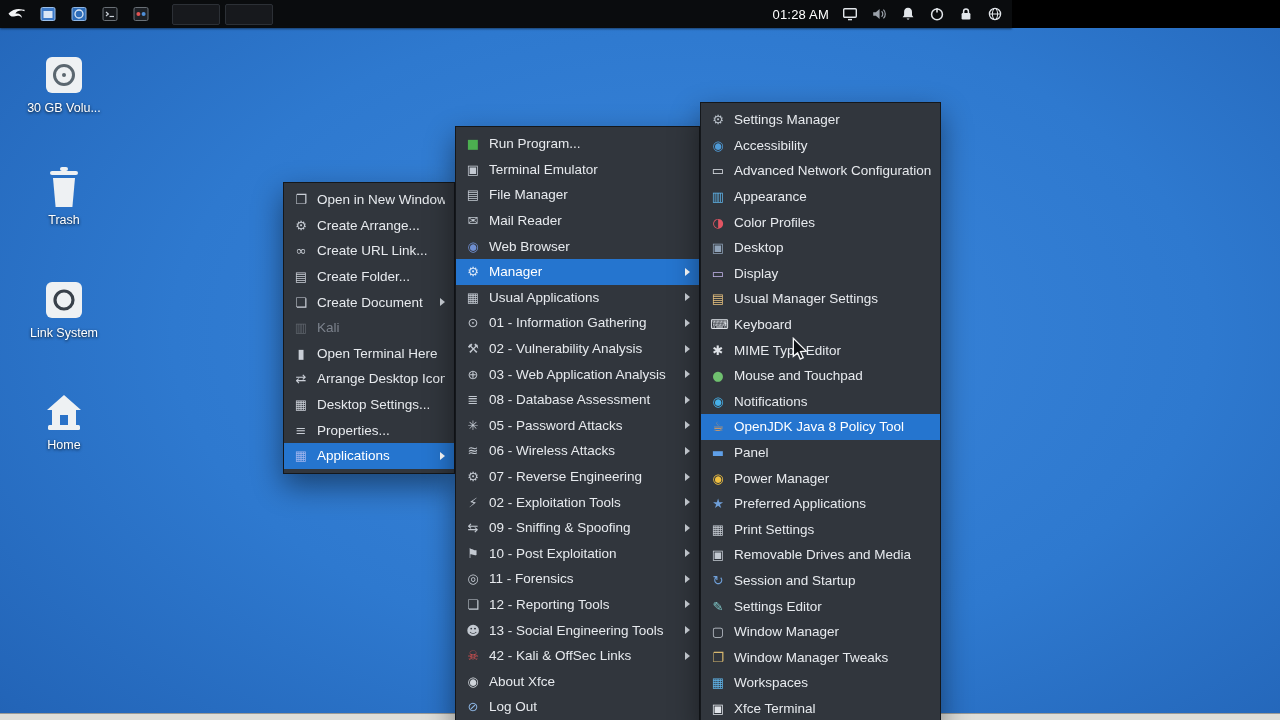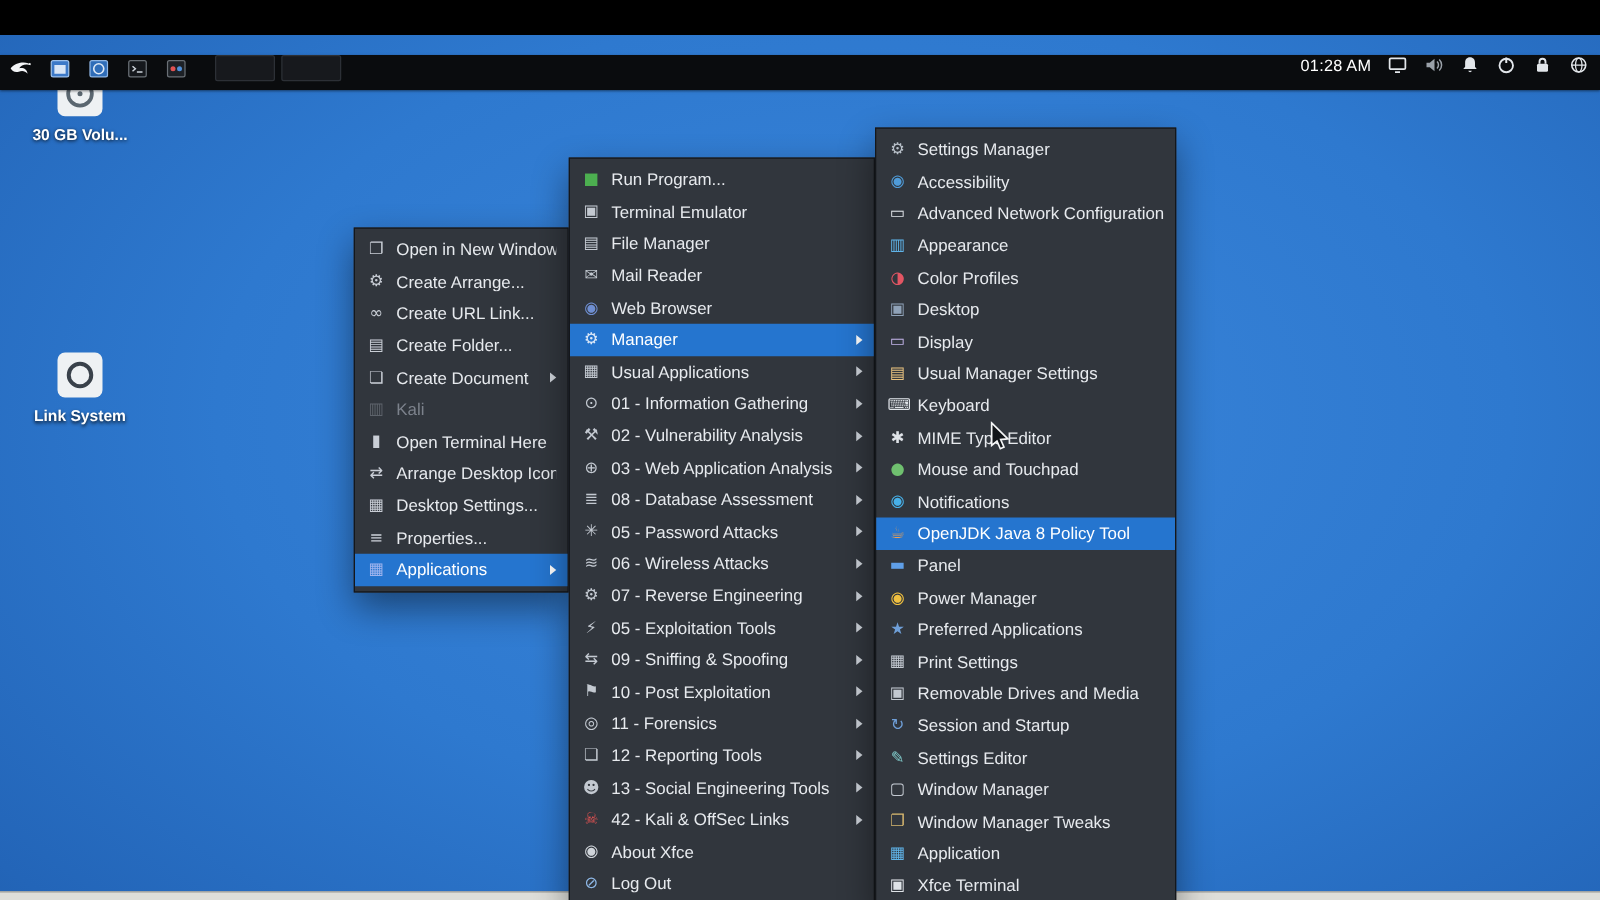--- a/index.html
+++ b/index.html
@@ -5,39 +5,37 @@
   html,body{margin:0;padding:0;}
   body{
     width:1280px;height:720px;overflow:hidden;position:relative;
     background:#000;font-family:"Liberation Sans","DejaVu Sans",sans-serif;
     -webkit-font-smoothing:antialiased;
   }
   .screen{position:absolute;inset:0;}
 
   
   .panel{
-    position:absolute;top:0;left:0;width:1280px;height:28px;
-    background:var(--panelbg,#0a0c0e);display:flex;align-items:flex-start;z-index:20;
+    position:absolute;top:0;left:0;width:1012px;height:28px;
+    background:var(--panelbg,#0a0c0e);display:flex;align-items:center;z-index:20;
     box-shadow:0 1px 2px rgba(0,0,0,.5);
-    margin-top:44px;
   }
   .panel-left{display:flex;align-items:center;gap:11px;padding-left:7px;}
   .p-launcher{display:inline-flex;width:20px;height:20px;align-items:center;justify-content:center;}
   .ws-group{display:flex;margin-left:10px;gap:5px;}
   .ws{width:46px;height:19px;background:#17191d;border:1px solid #2c3036;border-radius:2px;}
   .panel-right{margin-left:auto;display:flex;align-items:center;gap:13px;padding-right:9px;}
   .clock{color:#ffffff;font-size:13px;letter-spacing:.2px;}
   .tray{display:inline-flex;width:16px;height:16px;align-items:center;justify-content:center;}
 
   
   .desktop{
     position:absolute;left:0;top:28px;width:1280px;height:692px;z-index:1;
     background:radial-gradient(1150px 720px at 54% 44%,
       #3a85da 0%, var(--deskblue,#2e79cf) 45%, #2365b8 78%, #1c579f 100%);
-    font-weight:bold;
   }
   .dicon{position:absolute;left:20px;width:88px;display:flex;flex-direction:column;align-items:center;gap:3px;}
   .dicon-img{display:flex;align-items:center;justify-content:center;height:46px;}
   .dicon-label{color:#fff;font-size:12.5px;text-shadow:0 1px 3px rgba(0,0,0,.85);white-space:nowrap;}
 
   
   .bottom-strip{position:absolute;left:0;bottom:0;width:1280px;height:6px;background:#deded9;border-top:1px solid #9a9a96;z-index:2;}
 
   
   .menu{
@@ -155,31 +153,51 @@
       <span class="dicon-img">
         <svg width="44" height="44" viewBox="0 0 44 44">
             <rect x="4" y="4" width="36" height="36" rx="6" fill="#eef1f3"></rect>
             <circle cx="22" cy="22" r="9.5" fill="none" stroke="#5b6770" stroke-width="3"></circle>
             <circle cx="22" cy="22" r="2" fill="#5b6770"></circle>
           </svg>
       </span>
       <span class="dicon-label">30 GB Volu...</span>
     </div>
 
+    <div class="dicon" style="top:136px">
+      <span class="dicon-img">
+        <svg width="40" height="44" viewBox="0 0 40 44">
+            <rect x="16" y="2" width="8" height="4" rx="2" fill="#eef1f3"></rect>
+            <rect x="6" y="6" width="28" height="4" rx="2" fill="#eef1f3"></rect>
+            <path d="M9 13h22l-2.6 29H11.6z" fill="#eef1f3"></path>
+          </svg>
+      </span>
+      <span class="dicon-label">Trash</span>
+    </div>
 
     <div class="dicon" style="top:249px">
       <span class="dicon-img">
         <svg width="44" height="44" viewBox="0 0 44 44">
             <rect x="4" y="4" width="36" height="36" rx="6" fill="#eef1f3"></rect>
             <circle cx="22" cy="22" r="9" fill="none" stroke="#39414a" stroke-width="3.2"></circle>
           </svg>
       </span>
       <span class="dicon-label">Link System</span>
     </div>
 
+    <div class="dicon" style="top:361px">
+      <span class="dicon-img">
+        <svg width="44" height="42" viewBox="0 0 44 42">
+            <rect x="6" y="34" width="32" height="5" rx="1.5" fill="#eef1f3"></rect>
+            <path d="M22 4 5 19h5v15h24V19h5z" fill="#eef1f3"></path>
+            <rect x="18" y="24" width="8" height="10" fill="#2a72c8"></rect>
+          </svg>
+      </span>
+      <span class="dicon-label">Home</span>
+    </div>
 
   </div>
 
   <div class="bottom-strip"></div>
 
   <div class="menu" id="menu-context">
       <div class="menu-item">
         <span class="mi-icon" style="color: rgb(201, 206, 214);">❐</span>
         <span class="mi-label">Open in New Window</span>
       </div>
@@ -287,21 +305,21 @@
         <span class="mi-label">06 - Wireless Attacks</span>
         <span class="mi-arrow"></span>
       </div>
       <div class="menu-item">
         <span class="mi-icon" style="color: rgb(195, 201, 209);">⚙</span>
         <span class="mi-label">07 - Reverse Engineering</span>
         <span class="mi-arrow"></span>
       </div>
       <div class="menu-item">
         <span class="mi-icon" style="color: rgb(195, 201, 209);">⚡</span>
-        <span class="mi-label">05 - Exploitation Tools</span>
+        <span class="mi-label">02 - Exploitation Tools</span>
         <span class="mi-arrow"></span>
       </div>
       <div class="menu-item">
         <span class="mi-icon" style="color: rgb(195, 201, 209);">⇆</span>
         <span class="mi-label">09 - Sniffing &amp; Spoofing</span>
         <span class="mi-arrow"></span>
       </div>
       <div class="menu-item">
         <span class="mi-icon" style="color: rgb(195, 201, 209);">⚑</span>
         <span class="mi-label">10 - Post Exploitation</span>
@@ -420,21 +438,21 @@
       <div class="menu-item">
         <span class="mi-icon" style="color: rgb(195, 201, 209);">▢</span>
         <span class="mi-label">Window Manager</span>
       </div>
       <div class="menu-item">
         <span class="mi-icon" style="color: rgb(216, 184, 111);">❐</span>
         <span class="mi-label">Window Manager Tweaks</span>
       </div>
       <div class="menu-item">
         <span class="mi-icon" style="color: rgb(95, 179, 232);">▦</span>
-        <span class="mi-label">Application</span>
+        <span class="mi-label">Workspaces</span>
       </div>
       <div class="menu-item">
         <span class="mi-icon" style="color: rgb(223, 227, 232);">▣</span>
         <span class="mi-label">Xfce Terminal</span>
       </div>
     </div>
 
   <span class="cursor">
     <svg width="18" height="24" viewBox="0 0 12 18">
         <path d="M1 1v13.5l3.2-2.6 2 4.6 2.2-1-2-4.5 4.3-.4z" fill="#111418" stroke="#f5f6f7" stroke-width="1"></path>

